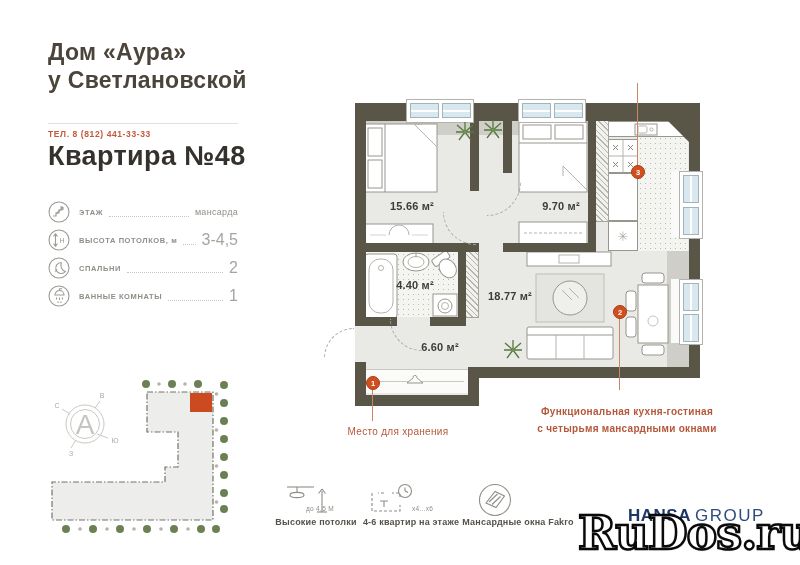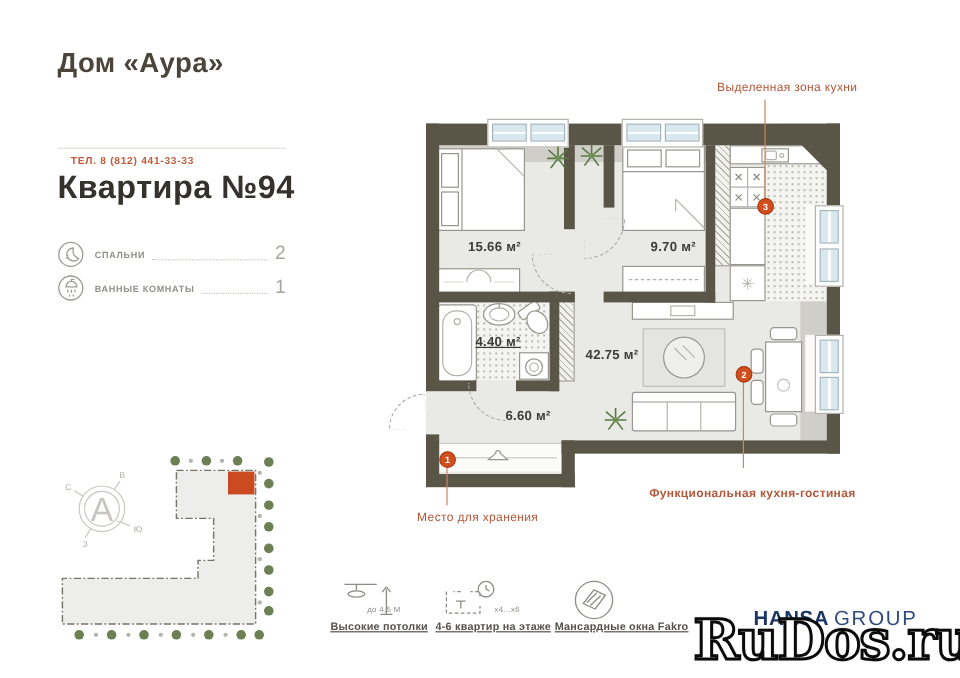--- a/index.html
+++ b/index.html
@@ -36,42 +36,63 @@
   .sill{position:absolute;background:#fafaf8;}
   .arc{position:absolute;border:1px dashed #a9a8a0;background:transparent;}
   .room-label{position:absolute;width:64px;text-align:center;font-size:11px;font-weight:600;color:#3c3c38;letter-spacing:.2px;}
   .marker{position:absolute;width:14px;height:14px;box-sizing:border-box;border:1px solid #a83d12;border-radius:50%;
      background:#d14e1f;color:#fff;font-size:7.5px;font-weight:bold;display:flex;align-items:center;justify-content:center;z-index:9;}
   .leader{position:absolute;width:1px;background:#c98763;z-index:8;}
   .annot{position:absolute;text-align:center;color:#b4573a;font-size:10px;letter-spacing:.3px;line-height:17px;z-index:8;}
   .rail{position:absolute;height:1px;background:#c9c9c2;}
   .spark{position:absolute;color:#b0b0a8;font-size:13px;display:flex;align-items:center;justify-content:center;}
   
-  .feat-label{position:absolute;width:140px;text-align:center;font-size:9px;font-weight:bold;color:#56524b;letter-spacing:.2px;text-decoration:underline;}
+  .feat-label{position:absolute;width:140px;text-align:center;font-size:9px;font-weight:bold;color:#56524b;letter-spacing:.2px;}
   .feat-cap{position:absolute;font-size:6.5px;color:#8d8d86;letter-spacing:.3px;}
   .logo{position:absolute;font-size:17px;letter-spacing:.5px;white-space:nowrap;}
   .logo .b1{font-weight:bold;color:#1c3766;}
   .logo .b2{font-weight:400;color:#2f4c7c;margin-left:4px;letter-spacing:1.5px;}
   .watermark{position:absolute;font-family:"DejaVu Serif",serif;font-weight:bold;font-size:46px;color:#fff;
      -webkit-text-stroke:2.5px #0a0a0a;text-shadow:0 0 2px #000;z-index:20;letter-spacing:-1px;}
   svg{display:block;}
 </style>
 </head>
 <body>
 
 <div id="canvas">
 
   <div class="abs title" style="left:48px;top:38px;">
     <div>Дом «Аура»</div>
+    <div>у Светлановской</div>
   </div>
   <div class="abs divider" style="left:48px;top:123px;width:190px;"></div>
-  <div class="abs phone" style="left:48px;top:129px;margin-left:11px;">ТЕЛ. 8 (812) 441-33-33</div>
-  <div class="abs apt" style="left:48px;top:141px;">Квартира №94</div>
+  <div class="abs phone" style="left:48px;top:129px;">ТЕЛ. 8 (812) 441-33-33</div>
+  <div class="abs apt" style="left:48px;top:141px;">Квартира №48</div>
 
   <div class="abs" style="left:48px;top:198px;width:190px;">
+    <div class="spec-row">
+      <svg class="spec-icon" viewBox="0 0 22 22" fill="none" stroke="#9c9b94" stroke-width="1.1">
+        <circle cx="11" cy="11" r="10"></circle>
+          <path d="M5 15 h3 v-3 h3 v-3 h3 v-3"></path>
+          <path d="M8 13 L15 6 M15 6 h-3 M15 6 v3"></path>
+      </svg>
+      <span class="spec-label">ЭТАЖ</span>
+      <span class="spec-dots"></span>
+      <span class="val-sm">мансарда</span>
+    </div>
+    <div class="spec-row">
+      <svg class="spec-icon" viewBox="0 0 22 22" fill="none" stroke="#9c9b94" stroke-width="1.1">
+        <circle cx="11" cy="11" r="10"></circle>
+          <path d="M7.5 4.5 V17.5 M7.5 4.5 l-2 3 M7.5 4.5 l2 3 M7.5 17.5 l-2 -3 M7.5 17.5 l2 -3"></path>
+        <text x="14" y="13.5" font-size="7" fill="#9c9b94" stroke="none" text-anchor="middle">H</text>
+      </svg>
+      <span class="spec-label">ВЫСОТА ПОТОЛКОВ, м</span>
+      <span class="spec-dots"></span>
+      <span class="val-lg">3-4,5</span>
+    </div>
     <div class="spec-row">
       <svg class="spec-icon" viewBox="0 0 22 22" fill="none" stroke="#9c9b94" stroke-width="1.1">
         <circle cx="11" cy="11" r="10"></circle>
           <path d="M13.5 5.5 a5.5 5.5 0 1 0 4 9 a6.5 6.5 0 0 1 -4 -9"></path>
         <text x="8" y="15" font-size="6" fill="#9c9b94" stroke="none" text-anchor="middle">z</text>
       </svg>
       <span class="spec-label">СПАЛЬНИ</span>
       <span class="spec-dots"></span>
       <span class="val-lg">2</span>
     </div>
@@ -303,34 +324,34 @@
     </svg>
     <svg class="furn" style="left:160px;top:242px;" width="26" height="26" viewBox="0 0 26 26">
       <g stroke="#55793f" stroke-width="1.3" fill="none">
         <path d="M13 13 L13 3 M13 13 L5 6 M13 13 L21 6 M13 13 L4 13 M13 13 L22 13 M13 13 L7 21 M13 13 L19 21"></path>
       </g>
         <circle cx="13" cy="13" r="2" fill="#6f9153"></circle>
     </svg>
 
     <div class="room-label" style="left:40px;top:105px;">15.66 м²</div>
     <div class="room-label" style="left:189px;top:105px;">9.70 м²</div>
-    <div class="room-label" style="left:43px;top:184px;text-decoration:underline;">4.40 м²</div>
-    <div class="room-label" style="left:138px;top:195px;">42.75 м²</div>
+    <div class="room-label" style="left:43px;top:184px;">4.40 м²</div>
+    <div class="room-label" style="left:138px;top:195px;">18.77 м²</div>
     <div class="room-label" style="left:68px;top:246px;">6.60 м²</div>
 
     <div class="marker" style="left:26px;top:281px;">1</div>
     <div class="marker" style="left:273px;top:210px;">2</div>
     <div class="marker" style="left:291px;top:70px;">3</div>
   </div>
 
-  <div class="annot" style="left:556px;top:65px;width:200px;">Выделенная зона кухни</div>
   <div class="leader" style="left:637px;top:83px;height:83px;"></div>
 
   <div class="annot" style="left:517px;top:403px;width:220px;font-weight:bold;">
     <div>Функциональная кухня-гостиная</div>
+    <div>с четырьмя мансардными окнами</div>
   </div>
   <div class="leader" style="left:619px;top:318px;height:72px;"></div>
 
   <div class="annot" style="left:318px;top:423px;width:160px;">Место для хранения</div>
   <div class="leader" style="left:372px;top:389px;height:32px;"></div>
 
   <svg class="abs" style="left:284px;top:482px;" width="46" height="34" viewBox="0 0 46 34">
     <g stroke="#8d8d86" fill="none" stroke-width="1.1">
       <line x1="3" y1="5" x2="30" y2="5"></line>
       <line x1="13" y1="5" x2="13" y2="10"></line>

